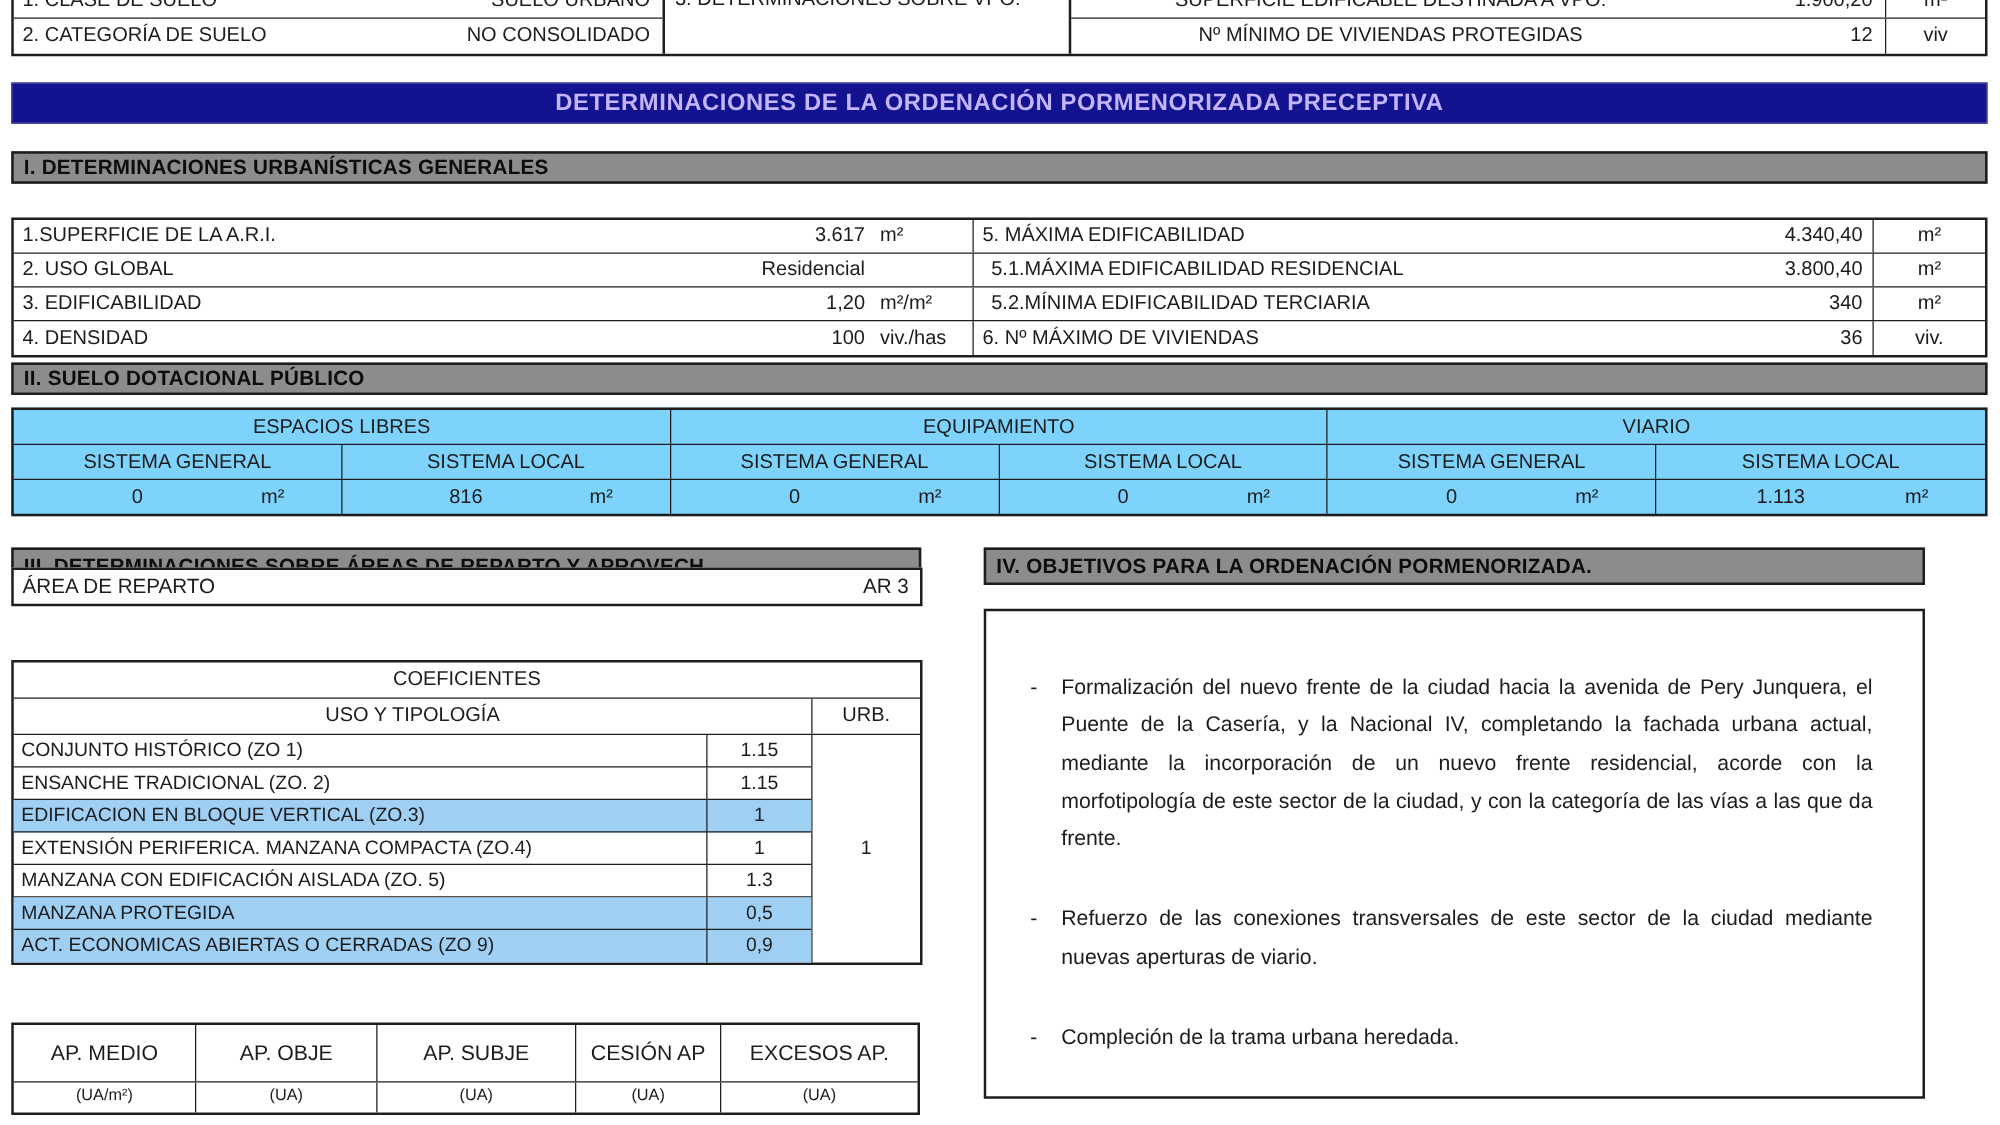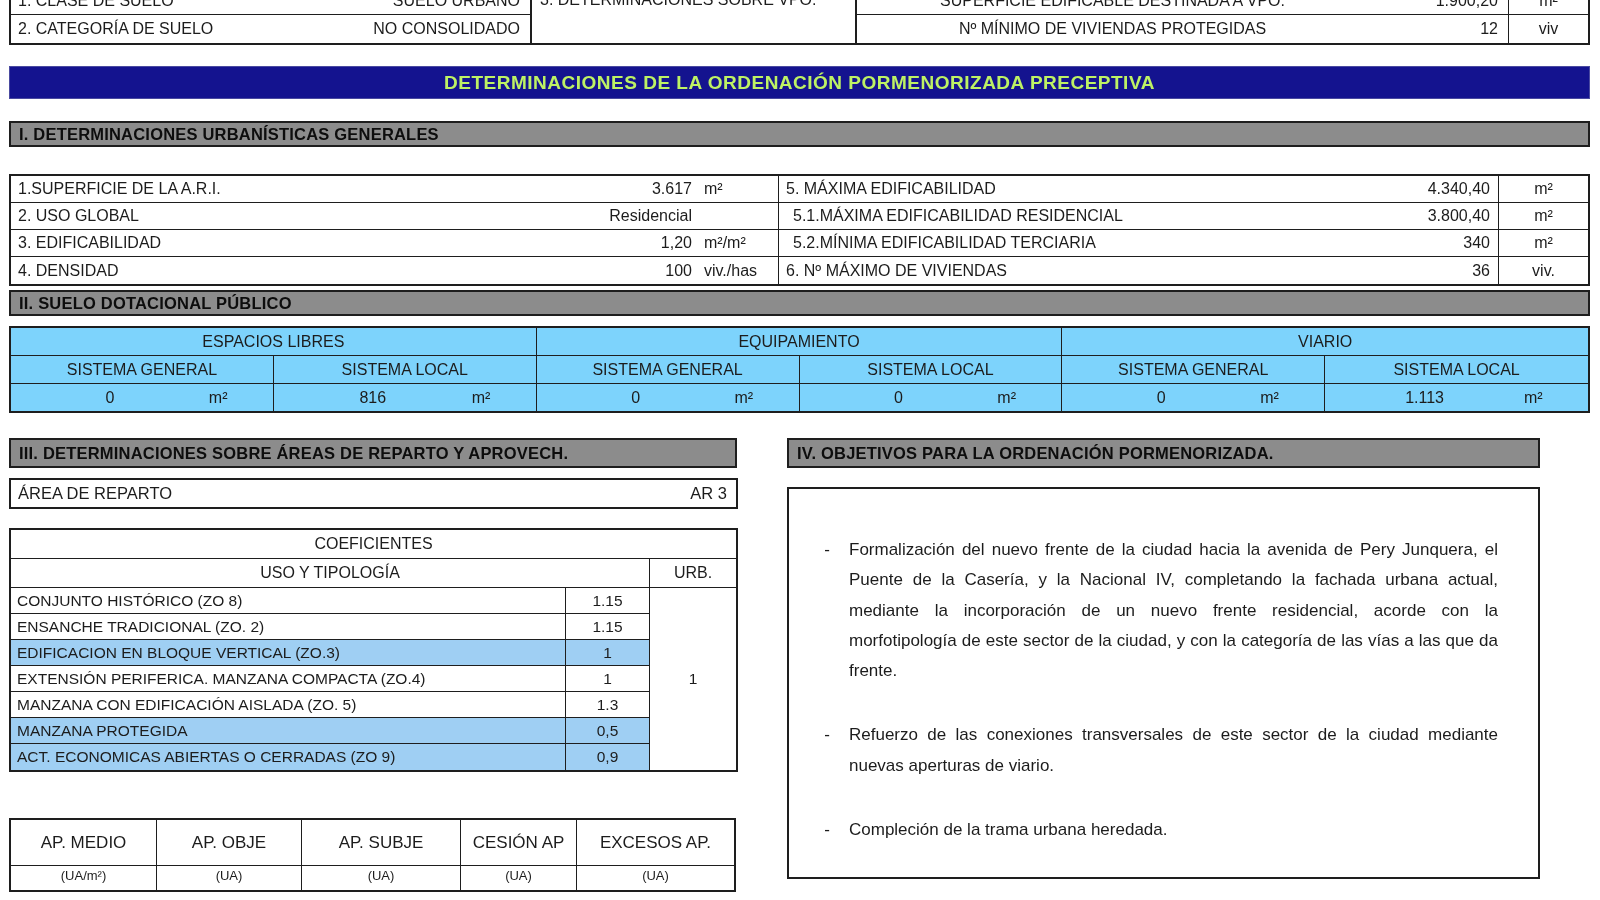--- a/index.html
+++ b/index.html
@@ -17,21 +17,21 @@
   .ts-mid{border-right:2px solid #1e1e1e;padding:4px 8px 0 8px;font-size:16px}
   .ts-right{display:grid;grid-template-rows:1fr 1fr}
   .ts-right .row{display:grid;grid-template-columns:1fr 140px 80px;align-items:stretch;font-size:16px}
   .ts-right .row:first-child{border-bottom:1.5px solid #1e1e1e}
   .ts-right .lbl{display:flex;align-items:center;justify-content:center;text-align:center}
   .ts-right .val{display:flex;align-items:center;justify-content:flex-end;padding-right:10px}
   .ts-right .unit{border-left:1.5px solid #1e1e1e;display:flex;align-items:center;justify-content:center}
 
   
   .banner{top:66px;left:9px;width:1581px;height:33px;background:#14138F;
-    border:1px solid #4a4aa0;color:#bef264;display:flex;align-items:center;justify-content:center;
+    border:1px solid #4a4aa0;color:#c4b5fd;display:flex;align-items:center;justify-content:center;
     font-weight:bold;font-size:19px;letter-spacing:.5px}
 
   
   .gray-h{background:#8C8C8C;border:2px solid #1e1e1e;color:#0d0d0d;font-weight:bold;
     font-size:16.5px;display:flex;align-items:center;padding-left:8px;letter-spacing:.2px}
   #h1{top:121px;left:9px;width:1581px;height:26px}
   #h2{top:290px;left:9px;width:1581px;height:26px}
   #h3{top:438px;left:9px;width:728px;height:30px}
   #h4{top:438px;left:787px;width:753px;height:30px}
 
@@ -60,21 +60,21 @@
   .sec2 .sh div:nth-child(2n){border-right:1.5px solid #1e1e1e}
   .sec2 .sh div:last-child{border-right:none}
   .sec2 .vr{height:27px}
   .sec2 .cell{display:flex;align-items:center;border-right:1px solid #1e1e1e}
   .sec2 .cell:nth-child(2n){border-right:1.5px solid #1e1e1e}
   .sec2 .cell:last-child{border-right:none}
   .sec2 .num{flex:1;text-align:center}
   .sec2 .unit{width:64px;text-align:left}
 
   
-  .area{top:478px;left:9px;width:729px;height:31px;border:2px solid #1e1e1e;
+  .area{top:454px;left:9px;width:729px;height:31px;border:2px solid #1e1e1e;
     display:flex;align-items:center;font-size:16.5px;background:#fff}
   .area .lbl{flex:1;padding-left:7px}
   .area .val{padding-right:9px}
 
   
   .coef{top:528px;left:9px;width:729px;border:2px solid #1e1e1e;font-size:15.5px;background:#fff}
   .coef .title{height:29px;border-bottom:1.5px solid #1e1e1e;display:flex;align-items:center;justify-content:center;font-size:16px}
   .coef .sub{display:grid;grid-template-columns:638px 87px;height:29px;border-bottom:1.5px solid #1e1e1e;font-size:16px}
   .coef .sub .c1{display:flex;align-items:center;justify-content:center}
   .coef .sub .c2{border-left:1.5px solid #1e1e1e;display:flex;align-items:center;justify-content:center}
@@ -230,21 +230,21 @@
 </div>
 
 <div class="abs coef">
   <div class="title">COEFICIENTES</div>
   <div class="sub">
     <div class="c1">USO Y TIPOLOGÍA</div>
     <div class="c2">URB.</div>
   </div>
   <div class="body">
     <div class="urbc">1</div>
-    <div class="lblc">CONJUNTO HISTÓRICO (ZO 8)</div>
+    <div class="lblc">CONJUNTO HISTÓRICO (ZO 1)</div>
     <div class="valc">1.15</div>
     <div class="lblc">ENSANCHE TRADICIONAL (ZO. 2)</div>
     <div class="valc">1.15</div>
     <div class="lblc hl">EDIFICACION EN BLOQUE VERTICAL (ZO.3)</div>
     <div class="valc hl">1</div>
     <div class="lblc">EXTENSIÓN PERIFERICA. MANZANA COMPACTA (ZO.4)</div>
     <div class="valc">1</div>
     <div class="lblc">MANZANA CON EDIFICACIÓN AISLADA (ZO. 5)</div>
     <div class="valc">1.3</div>
     <div class="lblc hl">MANZANA PROTEGIDA</div>

